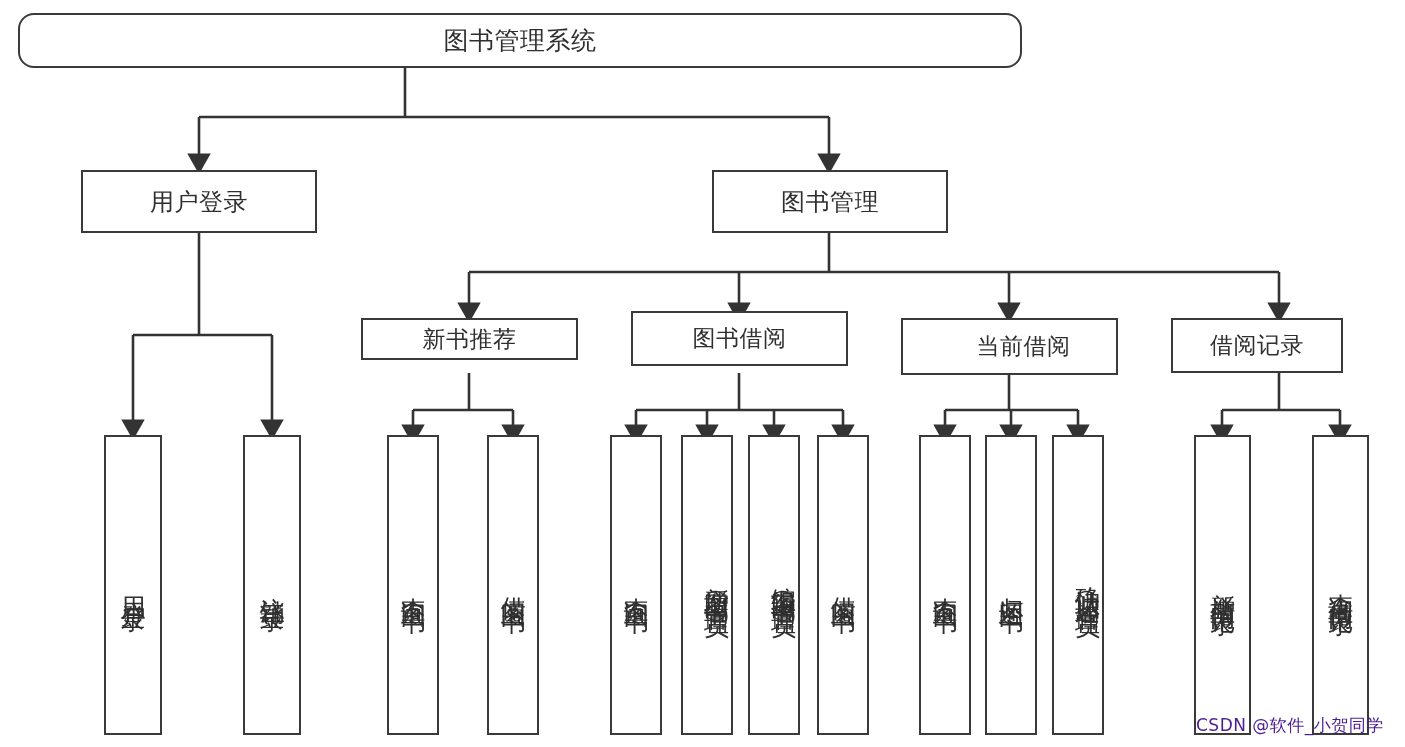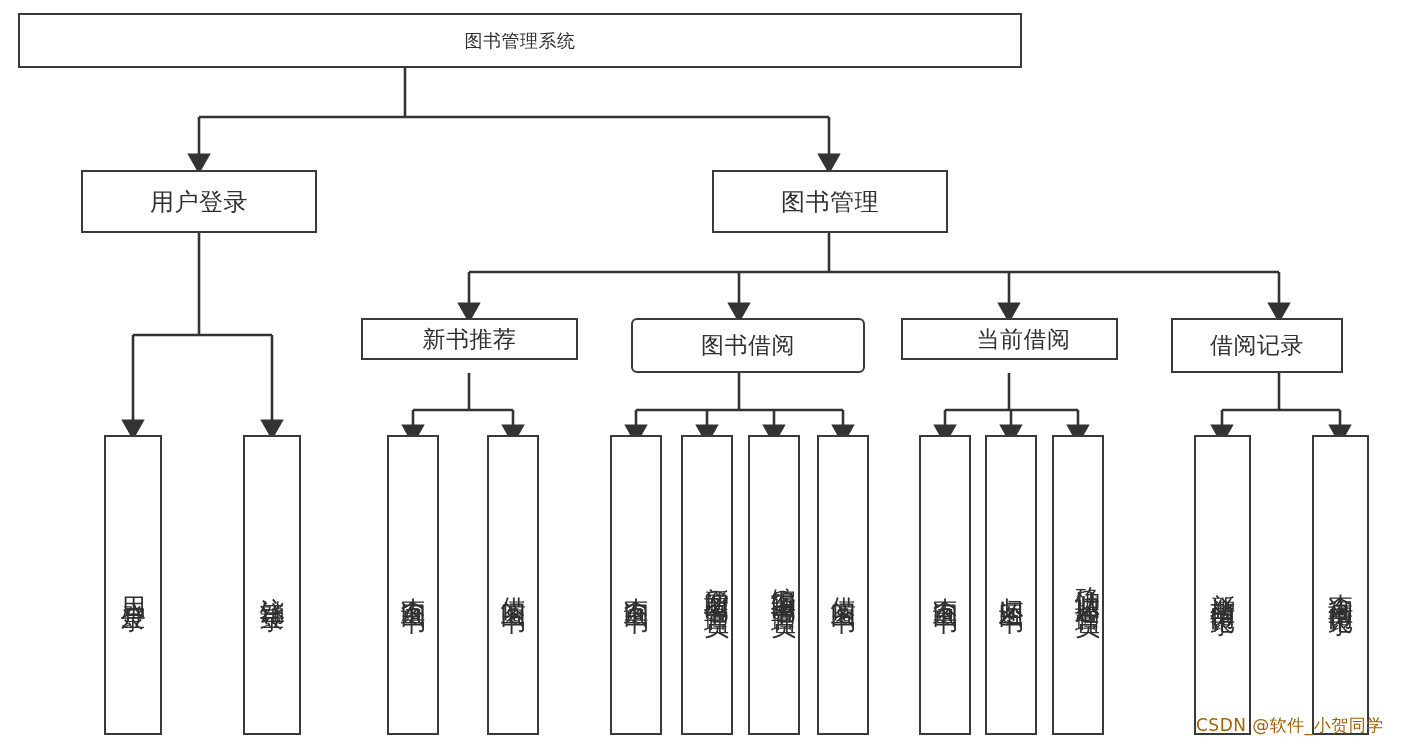--- a/index.html
+++ b/index.html
@@ -32,21 +32,22 @@
     box-sizing: border-box;
     border: 2px solid #3a3a3a;
     background: #ffffff;
     display: flex;
     align-items: center;
     justify-content: center;
     color: #2f2f2f;
     letter-spacing: 0.5px;
   }
   .node.root {
-    font-size: 18px;
+    font-size: 25px;
+    border-radius: 16px;
   }
   .node.level2 {
     font-size: 24px;
   }
   .node.level3 {
     font-size: 23px;
   }
   
   .node.leaf {
     writing-mode: vertical-rl;
@@ -56,21 +57,21 @@
     letter-spacing: 4px;
     padding: 6px 0;
     white-space: nowrap;
   }
   .node.leaf.leaf-top {
     align-items: flex-start;
   }
   .watermark {
     position: absolute;
     font-size: 17px;
-    color: #a16207;
+    color: #4c1d95;
     letter-spacing: 0.5px;
     white-space: nowrap;
   }
 </style>
 </head>
 <body>
 
 <div id="diagram-canvas">
 
   <svg class="connectors" viewBox="0 0 1405 747" xmlns="http://www.w3.org/2000/svg">
@@ -130,24 +131,24 @@
       </div>
       <div class="node level2" style="left: 81px; top: 170px; width: 236px; height: 63px;">
         <span>用户登录</span>
       </div>
       <div class="node level2" style="left: 712px; top: 170px; width: 236px; height: 63px; text-align: center;">
         <span>图书管理</span>
       </div>
       <div class="node level3" style="left: 361px; top: 318px; width: 217px; height: 42px;">
         <span>新书推荐</span>
       </div>
-      <div class="node level3" style="left: 631px; top: 318px; width: 234px; height: 55px; border-radius: 6px;">
+      <div class="node level3" style="left: 631px; top: 311px; width: 217px; height: 55px;">
         <span>图书借阅</span>
       </div>
-      <div class="node level3" style="left: 901px; top: 318px; width: 217px; height: 42px; padding-left: 28px;">
+      <div class="node level3" style="left: 901px; top: 318px; width: 217px; height: 57px; padding-left: 28px;">
         <span>当前借阅</span>
       </div>
       <div class="node level3" style="left: 1171px; top: 318px; width: 172px; height: 55px;">
         <span>借阅记录</span>
       </div>
       <div class="node leaf" style="left: 104px; top: 435px; width: 58px; height: 300px;">
         <span>用户登录</span>
       </div>
       <div class="node leaf" style="left: 243px; top: 435px; width: 58px; height: 300px;">
         <span>注销登录</span>

